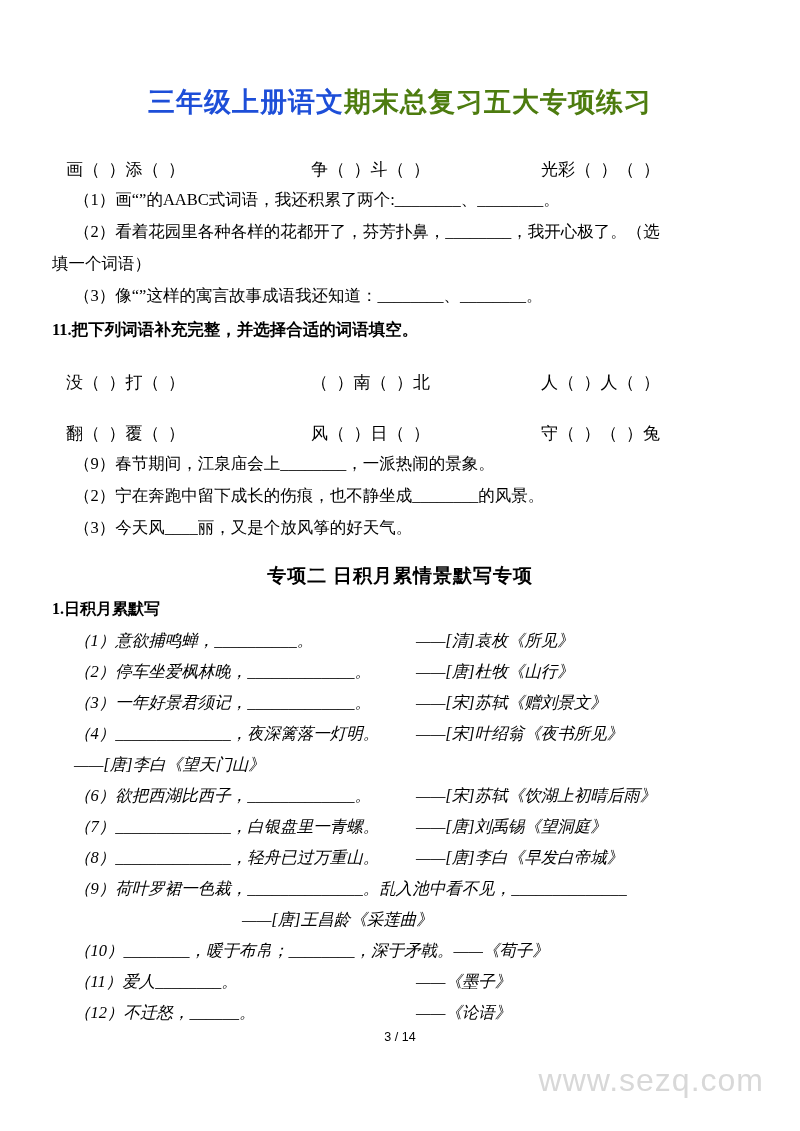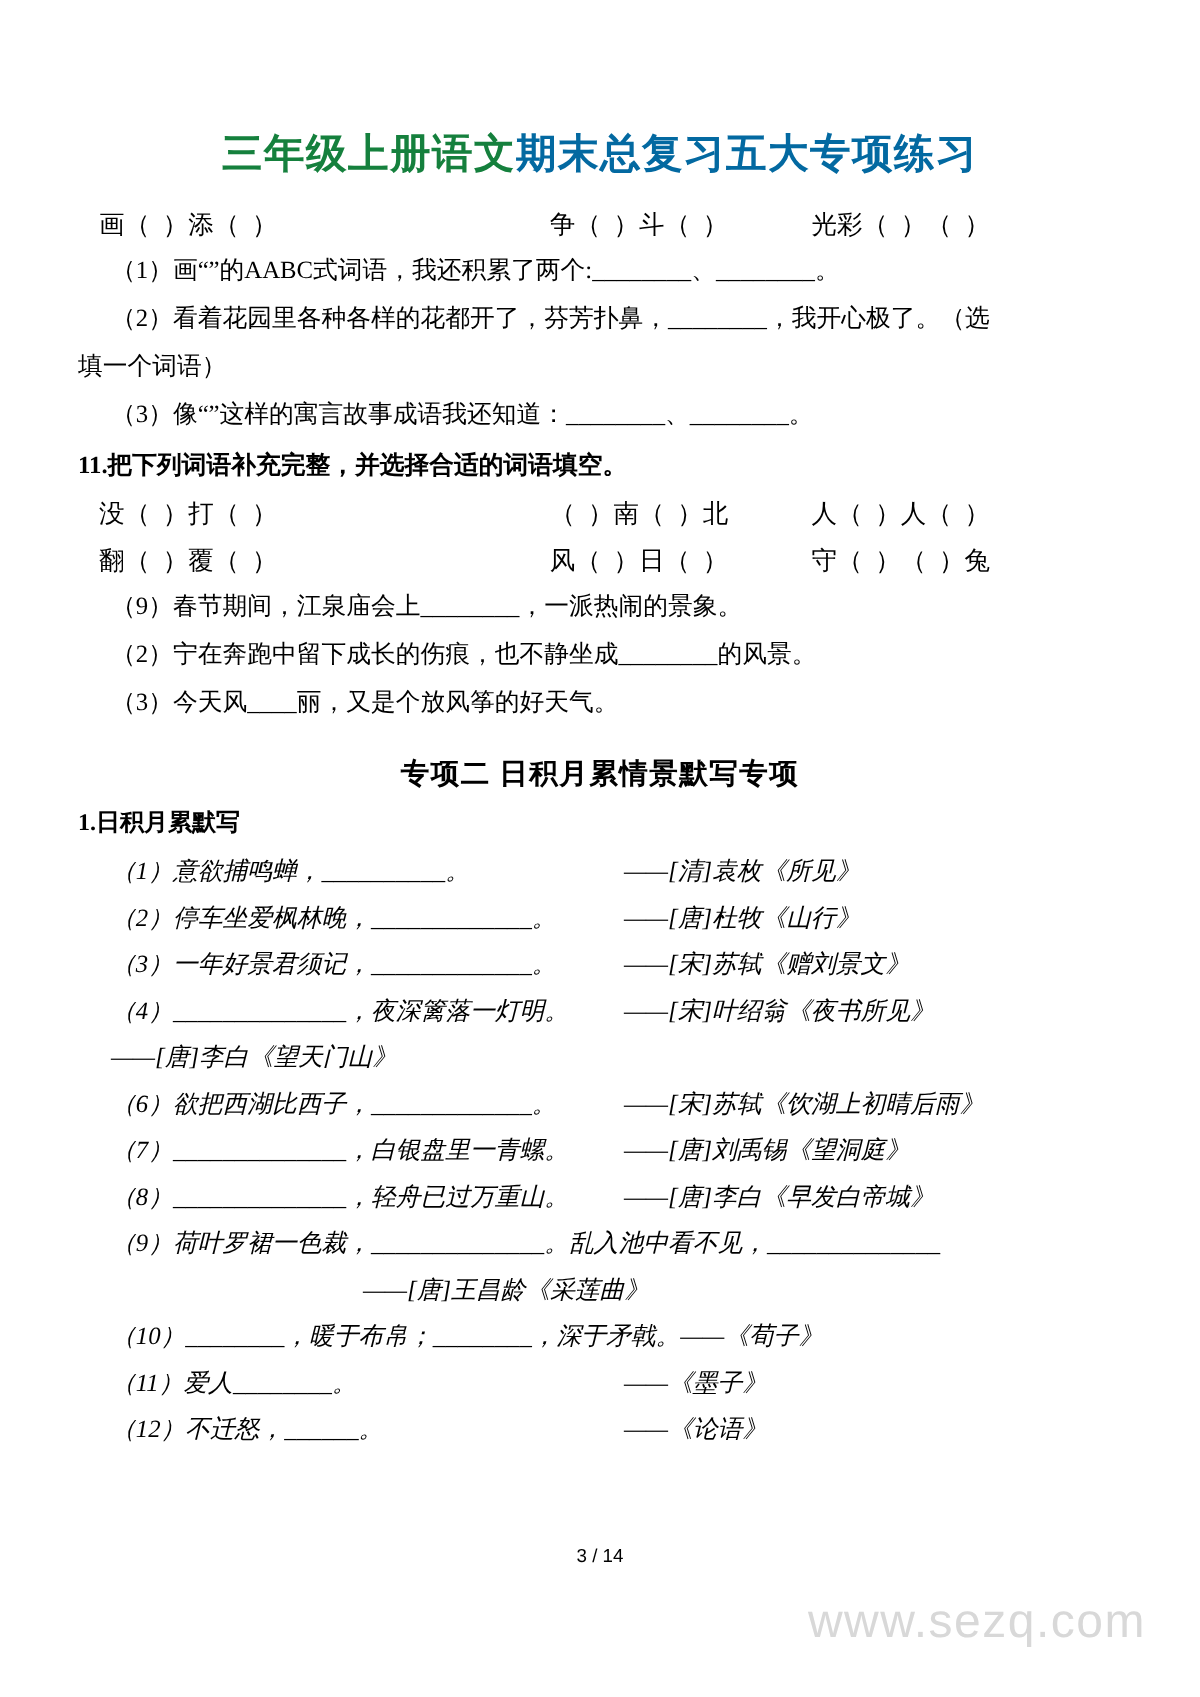--- a/index.html
+++ b/index.html
@@ -23,42 +23,43 @@
     padding: 64px 52px 0 52px;
   }
   .title {
     text-align: center;
     font-size: 27px;
     font-weight: bold;
     letter-spacing: 1px;
     margin: 20px 0 14px 0;
     white-space: nowrap;
   }
-  .title .black { color: #15803d; }
-  .title .red { color: #0369a1; }
+  .title .black { color: #1d4ed8; }
+  .title .red { color: #4d7c0f; }
 
   .line {
     font-size: 16.5px;
     line-height: 30px;
     margin: 0 0 2px 0;
     white-space: pre;
   }
   .indent { padding-left: 22px; }
 
   .idiom-row {
     display: flex;
     font-size: 17px;
     line-height: 31px;
     padding-left: 14px;
   }
   .idiom-row .cell {
     white-space: pre;
+    margin-top: 20px;
   }
   .idiom-row .c1 { width: 245px; }
-  .idiom-row .c2 { width: 230px; text-align: center; }
+  .idiom-row .c2 { width: 230px; }
   .idiom-row .c3 { width: auto; }
 
   .bold-line {
     font-size: 16.5px;
     font-weight: bold;
     line-height: 30px;
     margin: 4px 0 2px 0;
   }
 
   .section-head {

